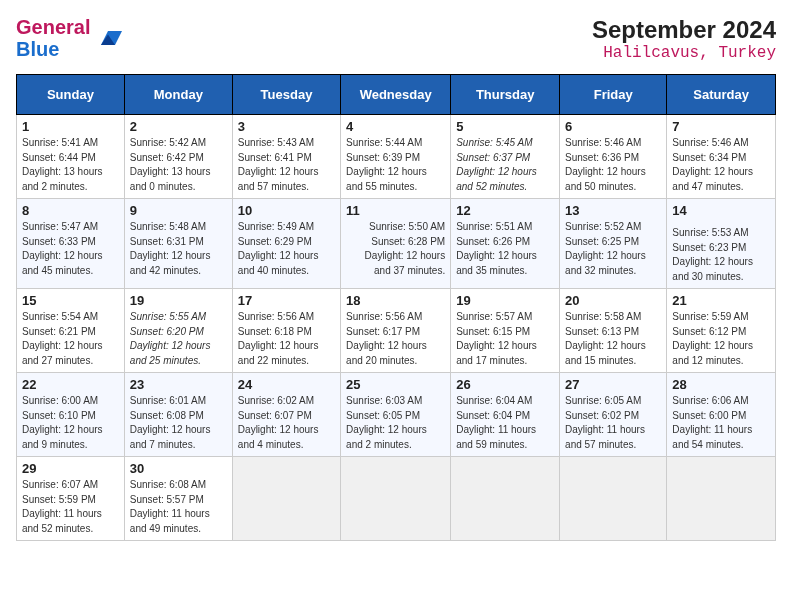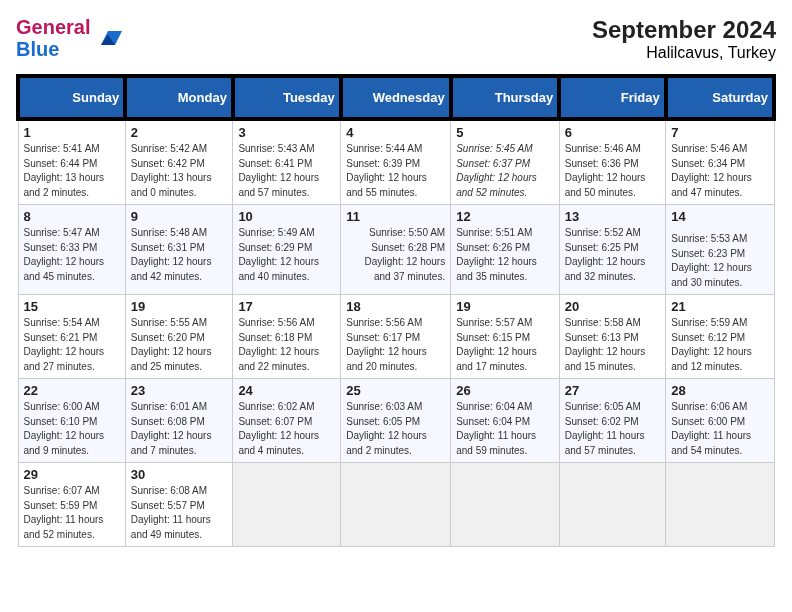--- a/index.html
+++ b/index.html
@@ -33,36 +33,37 @@
     .title-block {
       text-align: right;
     }
     .month-title {
       font-size: 24px;
       font-weight: bold;
       color: #222;
     }
     .location-title {
       font-size: 16px;
-      color: #000000;
+      color: #be185d;
+      font-family: Liberation Mono, monospace;
     }
     .calendar {
       width: 100%;
       border-collapse: collapse;
     }
     .calendar thead tr {
       background: #2060b0;
       color: #fff;
     }
     .calendar thead th {
       padding: 12px 4px;
       font-size: 13px;
       font-weight: bold;
-      text-align: right;
-      border: 4px solid #000000;
+      text-align: center;
+      border: 1px solid #000000;
     }
     .calendar tbody td {
       vertical-align: top;
       border: 1px solid #ccc;
       padding: 4px 5px;
       font-size: 10.5px;
       color: #222;
       width: 113px;
       min-height: 80px;
       background: #fff;
@@ -223,21 +224,21 @@
       <tr>
         <td>
           <span class="day-num">15</span>
           <div class="day-info" style="white-space: pre-line;">Sunrise: 5:54 AM
 Sunset: 6:21 PM
 Daylight: 12 hours
 and 27 minutes.</div>
         </td>
         <td>
           <span class="day-num">19</span>
-          <div class="day-info" style="white-space: pre-line;">Sunrise: 5:55 AM
+          <div class="day-info" style="white-space: pre-line; font-style: italic;">Sunrise: 5:55 AM
 Sunset: 6:20 PM
 Daylight: 12 hours
 and 25 minutes.</div>
         </td>
         <td>
           <span class="day-num">17</span>
           <div class="day-info" style="white-space: pre-line;">Sunrise: 5:56 AM
 Sunset: 6:18 PM
 Daylight: 12 hours
 and 22 minutes.</div>

